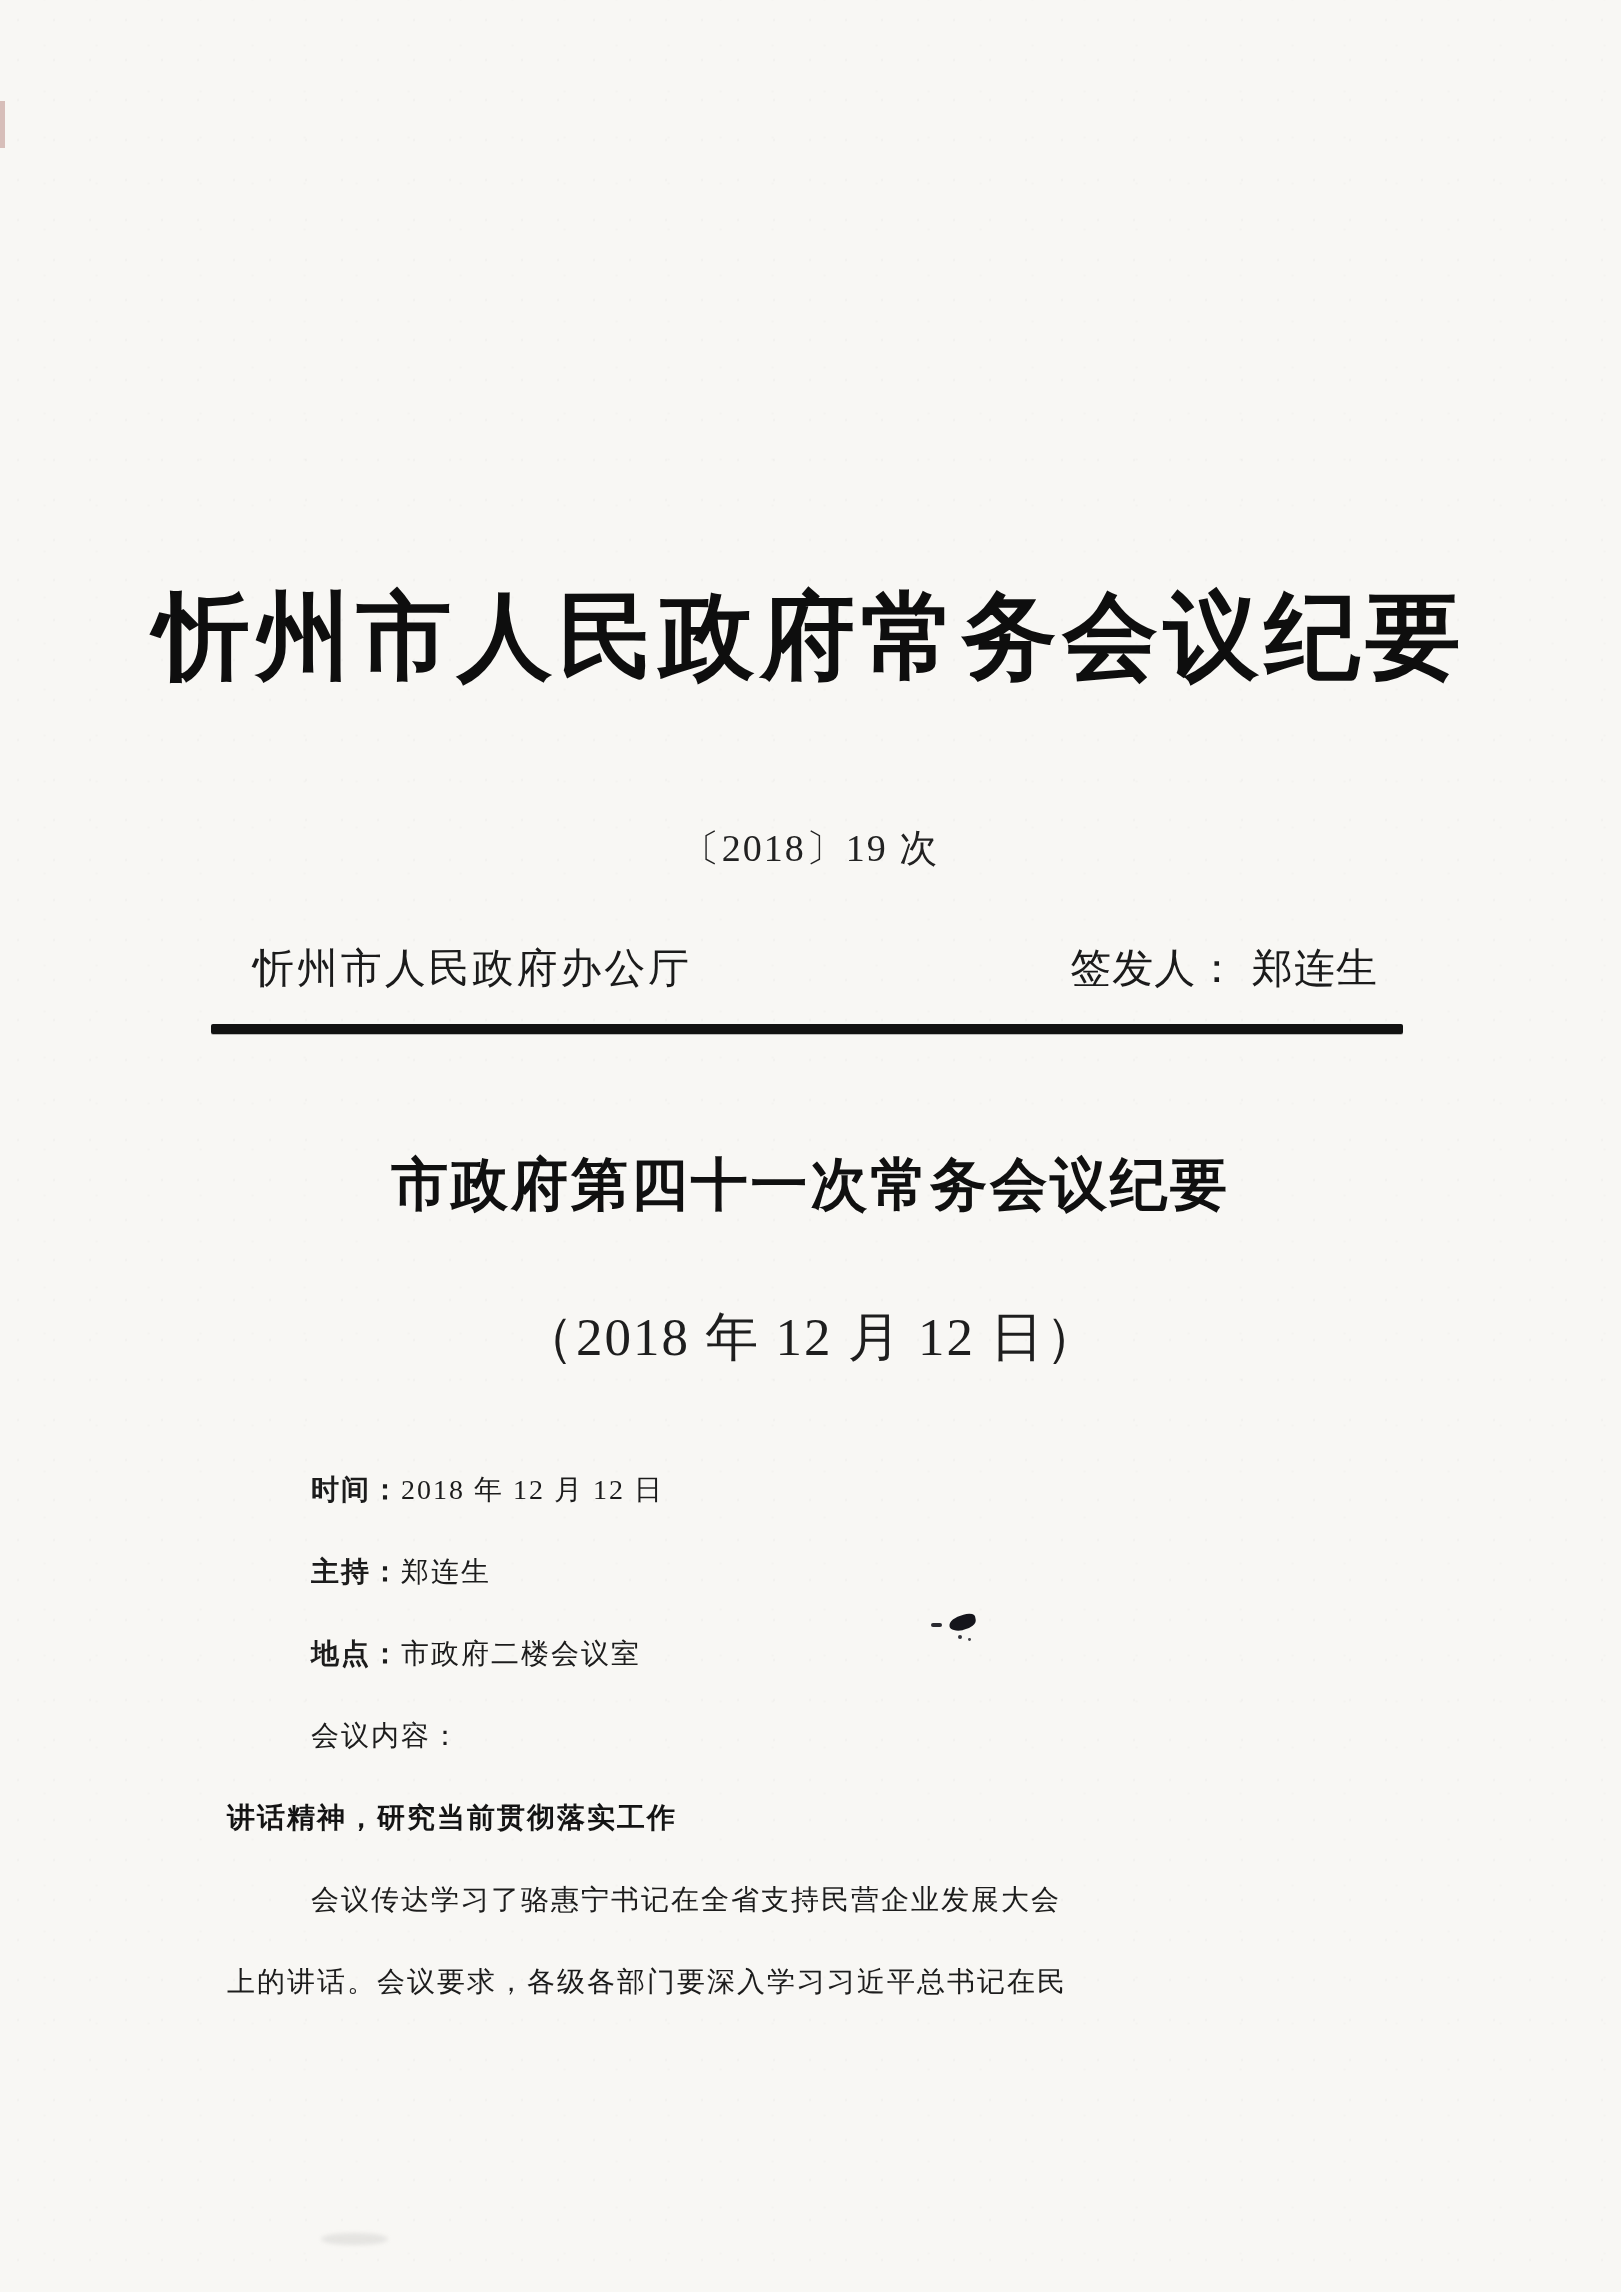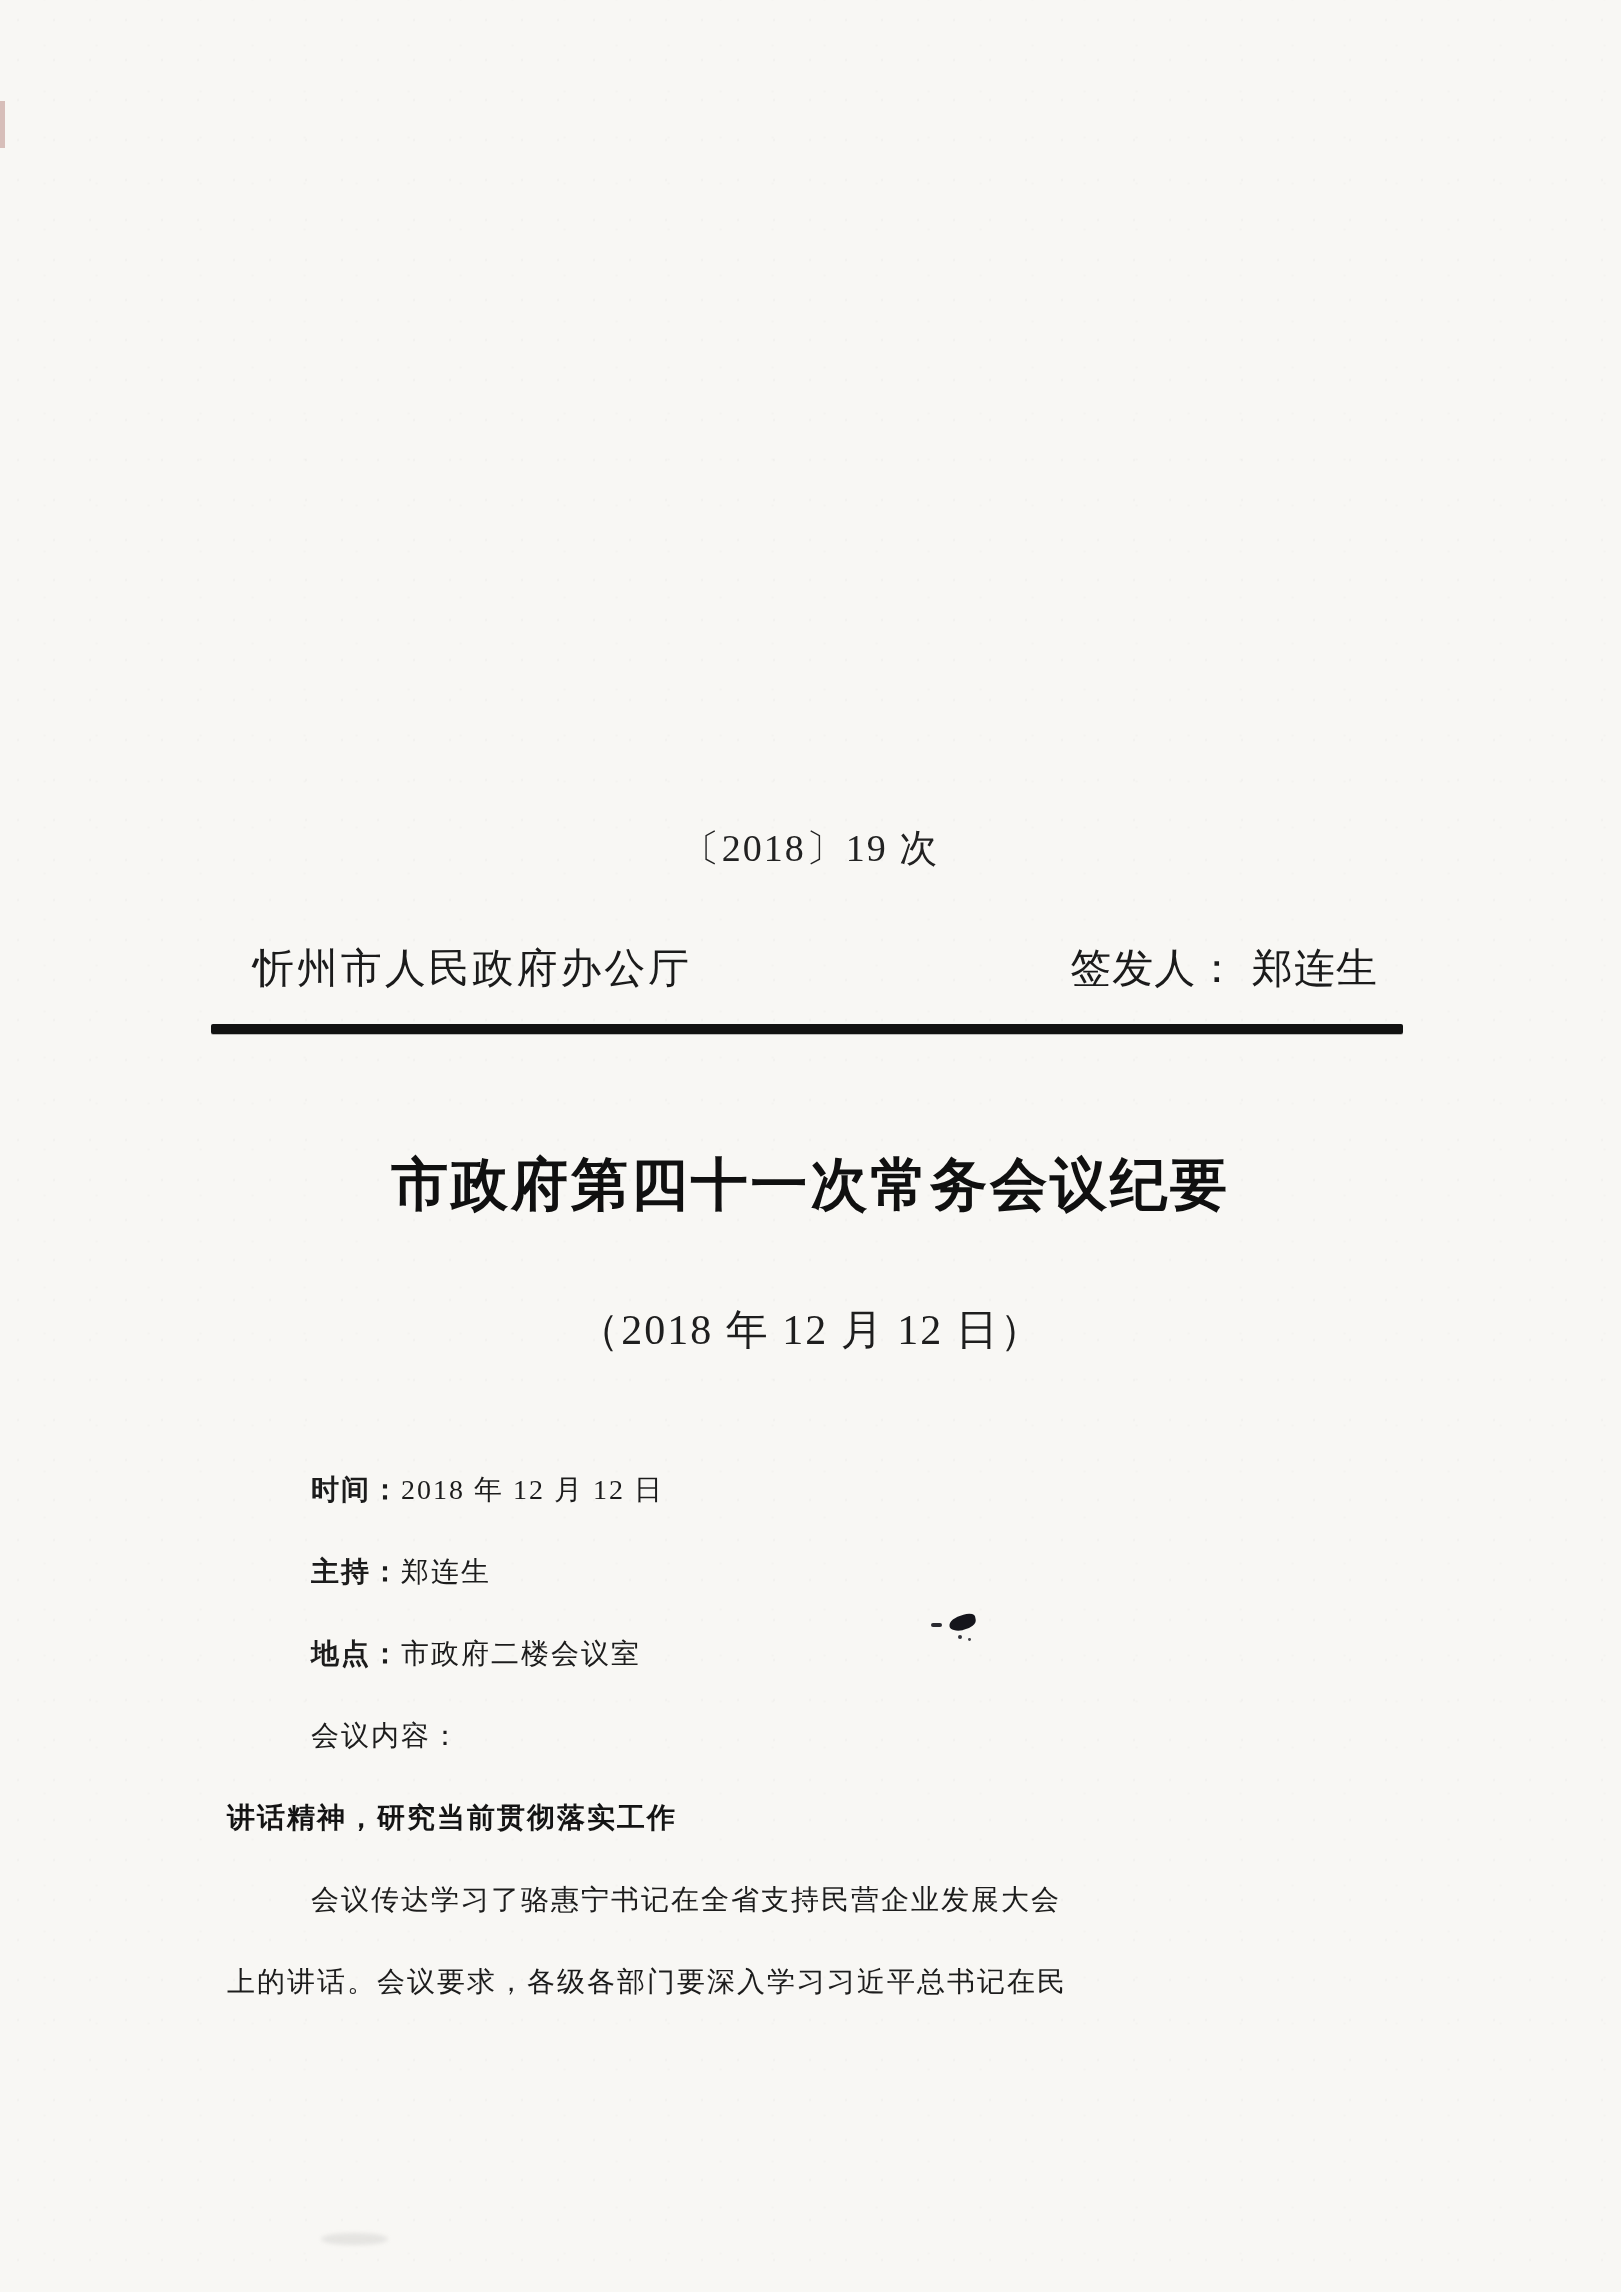--- a/index.html
+++ b/index.html
@@ -59,21 +59,21 @@
   .meeting-title {
     top: 1147px;
     font-size: 57px;
     font-weight: bold;
     letter-spacing: 2.9px;
     color: #101010;
     white-space: nowrap;
   }
   .meeting-date {
     top: 1302px;
-    font-size: 42px;
+    font-size: 53px;
     letter-spacing: 2px;
     color: #1e1e1e;
   }
 
   .body-block {
     top: 1449px; left: 227px; width: 1210px;
     font-size: 28px;
     color: #1c1c1c;
   }
   .line {
@@ -124,20 +124,21 @@
     filter: blur(2px);
   }
 </style>
 </head>
 <body>
 
 <div class="page">
 
   <div class="abs edge-streak"></div>
 
+  <div class="abs centered big-title">忻州市人民政府常务会议纪要</div>
 
   <div class="abs centered issue-number">〔2018〕19 次</div>
 
   <div class="abs office-row">
     <span class="office-name">忻州市人民政府办公厅</span>
     <span class="signer">
       <span>签发人：</span><span class="signer-name">郑连生</span>
     </span>
   </div>
 

